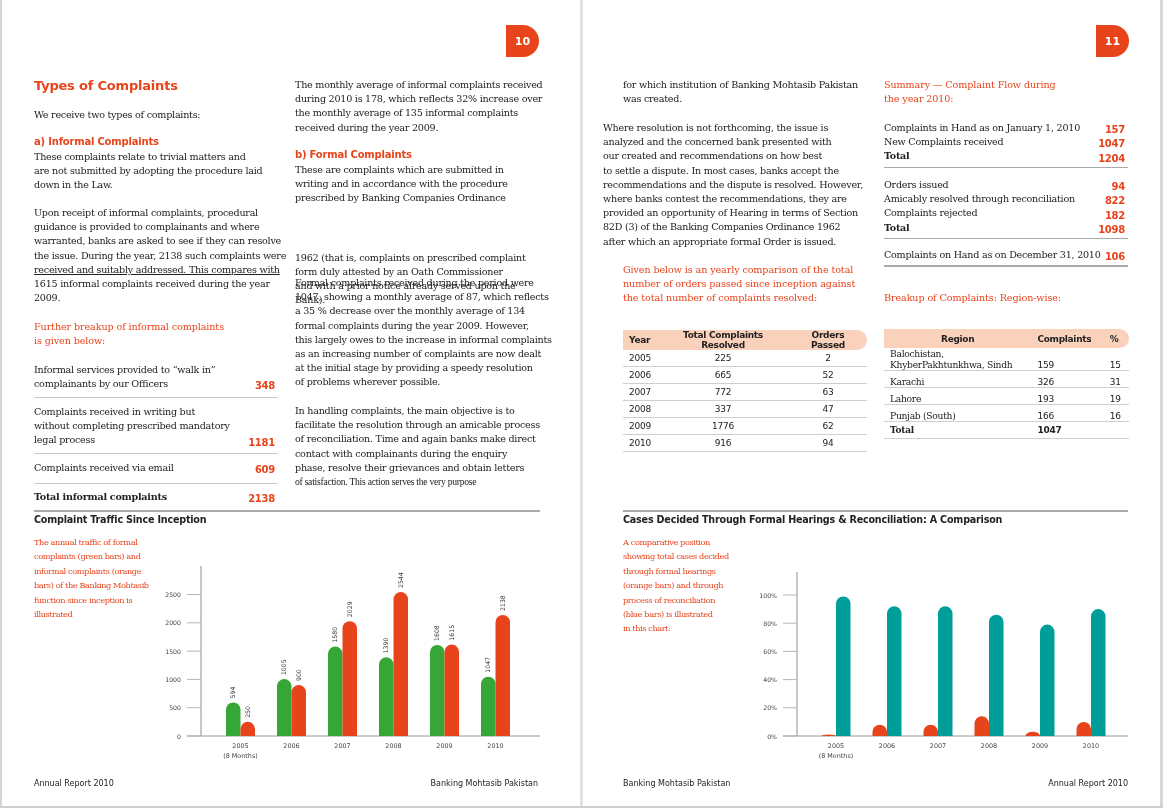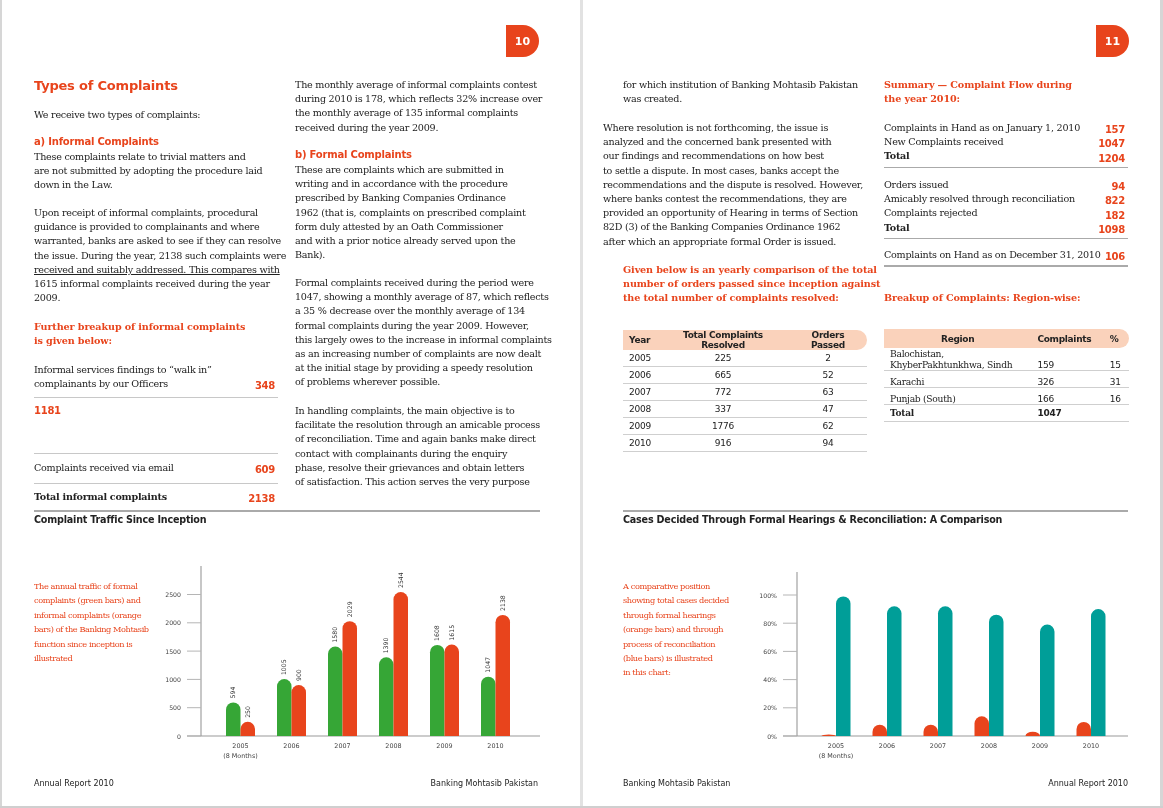--- a/index.html
+++ b/index.html
@@ -12,28 +12,28 @@
   .frame-g{position:absolute;left:580px;top:0;width:3px;height:808px;background:#e2e2e2;}
   .frame-r{position:absolute;left:1160px;top:0;width:3px;height:808px;background:#d6d6d6;}
   .frame-b{position:absolute;left:0;top:806px;width:1163px;height:2px;background:#cfcfcf;}
   .abs{position:absolute;}
   .pgtab{position:absolute;top:25px;width:33px;height:32px;background:#e8441c;color:#fff;
          border-radius:0 16px 16px 0;font:bold 11px "DejaVu Sans","Liberation Sans",sans-serif;
          display:flex;align-items:center;justify-content:center;}
   .h1{font:bold 13px "DejaVu Sans","Liberation Sans",sans-serif;color:#e8441c;letter-spacing:-0.2px;}
   .h2{font:bold 10px "DejaVu Sans","Liberation Sans",sans-serif;color:#e8441c;letter-spacing:-0.2px;}
   .body{font-size:9.6px;line-height:14.2px;letter-spacing:-0.25px;color:#222;}
-  .orange-serif{font-weight:bold;font-size:9.6px;line-height:14.2px;color:#e8441c;letter-spacing:-0.1px;}
+  .orange-serif{font-weight:normal;font-size:9.6px;line-height:14.2px;color:#e8441c;letter-spacing:-0.1px;}
   .tbl-row{position:absolute;display:flex;justify-content:space-between;align-items:flex-end;
            font-size:9.6px;line-height:14.2px;letter-spacing:-0.25px;}
   .num{font:bold 10px "DejaVu Sans","Liberation Sans",sans-serif;color:#e8441c;}
   .sep{position:absolute;height:1px;background:#c8c8c8;}
   .sep-dark{position:absolute;height:1.5px;background:#aaa;}
   .chart-title{font:bold 9.6px "DejaVu Sans","Liberation Sans",sans-serif;color:#222;letter-spacing:-0.2px;}
-  .caption{font-size:8.2px;line-height:14.4px;color:#e8441c;letter-spacing:-0.4px;margin-top:44px;}
+  .caption{font-size:8.2px;line-height:14.4px;color:#e8441c;letter-spacing:-0.4px;}
   .footer{font:8px "DejaVu Sans","Liberation Sans",sans-serif;color:#222;}
   table.grid{position:absolute;border-collapse:collapse;font-size:9.4px;letter-spacing:-0.2px;}
   table.grid th{font:bold 9px "DejaVu Sans","Liberation Sans",sans-serif;color:#222;height:19px;
                 background:#fad2bb;padding:0 6px;letter-spacing:-0.3px;}
   table.grid th:last-child{border-radius:0 10px 10px 0;}
   table.grid td{border-bottom:1px solid #cfcfcf;height:16px;padding:0 6px;font-family:"DejaVu Sans","Liberation Sans",sans-serif;font-size:9px;}
   svg text{font-family:"DejaVu Sans","Liberation Sans",sans-serif;}
 </style>
 </head>
 <body>
@@ -65,26 +65,31 @@
     <div style="white-space: nowrap;">2009.</div>
   </div>
 <div class="abs orange-serif" style="left:34px;top:320px">
     <div style="white-space: nowrap;">Further breakup of informal complaints</div>
     <div style="white-space: nowrap;">is given below:</div>
   </div>
 
 <div id="breakup-list">
     <div class="tbl-row" style="left:34px;top:363px;width:241px">
       <div style="">
-        <div style="white-space:nowrap">Informal services findings to “walk in”</div>
+        <div style="white-space:nowrap">Informal services provided to “walk in”</div>
         <div style="white-space:nowrap">complainants by our Officers</div>
       </div>
       <div class="num">348</div>
     </div>
     <div class="tbl-row" style="left:34px;top:405px;width:241px">
+      <div style="">
+        <div style="white-space:nowrap">Complaints received in writing but</div>
+        <div style="white-space:nowrap">without completing prescribed mandatory</div>
+        <div style="white-space:nowrap">legal process</div>
+      </div>
       <div class="num">1181</div>
     </div>
     <div class="tbl-row" style="left:34px;top:461px;width:241px">
       <div style="">
         <div style="white-space:nowrap">Complaints received via email</div>
       </div>
       <div class="num">609</div>
     </div>
     <div class="tbl-row" style="left:34px;top:490px;width:241px">
       <div style="font-weight:bold">
@@ -102,52 +107,52 @@
 <div class="abs caption" style="left:34px;top:535px;width:120px">
     <div style="white-space: nowrap;">The annual traffic of formal</div>
     <div style="white-space: nowrap;">complaints (green bars) and</div>
     <div style="white-space: nowrap;">informal complaints (orange</div>
     <div style="white-space: nowrap;">bars) of the Banking Mohtasib</div>
     <div style="white-space: nowrap;">function since inception is</div>
     <div style="white-space: nowrap;">illustrated</div>
   </div>
 
 <div class="abs body" style="left:295px;top:78px;width:250px">
-    <div style="white-space: nowrap;">The monthly average of informal complaints contest</div>
+    <div style="white-space: nowrap;">The monthly average of informal complaints received</div>
     <div style="white-space: nowrap;">during 2010 is 178, which reflects 32% increase over</div>
     <div style="white-space: nowrap;">the monthly average of 135 informal complaints</div>
     <div style="white-space: nowrap;">received during the year 2009.</div>
   </div>
 <div class="abs h2" style="left:295px;top:149px">b) Formal Complaints</div>
 <div class="abs body" style="left:295px;top:163px;width:250px">
     <div style="white-space: nowrap;">These are complaints which are submitted in</div>
     <div style="white-space: nowrap;">writing and in accordance with the procedure</div>
     <div style="white-space: nowrap;">prescribed by Banking Companies Ordinance</div>
-    <div style="white-space: nowrap;">1962 (that is, complaints on prescribed complaint</div>
+    <div style="white-space: nowrap; margin-top: 45px;">1962 (that is, complaints on prescribed complaint</div>
     <div style="white-space: nowrap;">form duly attested by an Oath Commissioner</div>
     <div style="white-space: nowrap;">and with a prior notice already served upon the</div>
     <div style="white-space: nowrap;">Bank).</div>
   </div>
 <div class="abs body" style="left:295px;top:276px;width:250px">
     <div style="white-space: nowrap;">Formal complaints received during the period were</div>
     <div style="white-space: nowrap;">1047, showing a monthly average of 87, which reflects</div>
     <div style="white-space: nowrap;">a 35 % decrease over the monthly average of 134</div>
     <div style="white-space: nowrap;">formal complaints during the year 2009. However,</div>
     <div style="white-space: nowrap;">this largely owes to the increase in informal complaints</div>
     <div style="white-space: nowrap;">as an increasing number of complaints are now dealt</div>
     <div style="white-space: nowrap;">at the initial stage by providing a speedy resolution</div>
     <div style="white-space: nowrap;">of problems wherever possible.</div>
   </div>
 <div class="abs body" style="left:295px;top:404px;width:250px">
     <div style="white-space: nowrap;">In handling complaints, the main objective is to</div>
     <div style="white-space: nowrap;">facilitate the resolution through an amicable process</div>
     <div style="white-space: nowrap;">of reconciliation. Time and again banks make direct</div>
     <div style="white-space: nowrap;">contact with complainants during the enquiry</div>
     <div style="white-space: nowrap;">phase, resolve their grievances and obtain letters</div>
-    <div style="white-space: nowrap;">of satisfaction. This action serves the very purpose</div>
+    <div style="white-space: nowrap; font-family: Liberation Serif, serif;">of satisfaction. This action serves the very purpose</div>
   </div>
 
 <svg id="chart1" class="abs" style="left:0;top:0" width="580" height="770">
     <line x1="201" y1="566" x2="201" y2="736" stroke="#b5b5b5" stroke-width="1.5"></line>
     <line x1="187" y1="736" x2="540" y2="736" stroke="#999" stroke-width="1"></line>
     <line x1="187" y1="736" x2="201" y2="736" stroke="#b5b5b5" stroke-width="1"></line>
     <text x="181" y="738.5" font-size="6.2" fill="#444" text-anchor="end">0</text>
     <line x1="187" y1="707.7" x2="201" y2="707.7" stroke="#b5b5b5" stroke-width="1"></line>
     <text x="181" y="710.2" font-size="6.2" fill="#444" text-anchor="end">500</text>
     <line x1="187" y1="679.4" x2="201" y2="679.4" stroke="#b5b5b5" stroke-width="1"></line>
@@ -198,21 +203,21 @@
 
 <div class="pgtab" style="left:1096px">11</div>
 
 <div class="abs body" style="left:623px;top:78px;width:250px">
     <div style="white-space: nowrap;">for which institution of Banking Mohtasib Pakistan</div>
     <div style="white-space: nowrap;">was created.</div>
   </div>
 <div class="abs body" style="left:603px;top:121px;width:252px">
     <div style="white-space: nowrap;">Where resolution is not forthcoming, the issue is</div>
     <div style="white-space: nowrap;">analyzed and the concerned bank presented with</div>
-    <div style="white-space: nowrap;">our findings and recommendations on how best</div>
+    <div style="white-space: nowrap;">our created and recommendations on how best</div>
     <div style="white-space: nowrap;">to settle a dispute. In most cases, banks accept the</div>
     <div style="white-space: nowrap;">recommendations and the dispute is resolved. However,</div>
     <div style="white-space: nowrap;">where banks contest the recommendations, they are</div>
     <div style="white-space: nowrap;">provided an opportunity of Hearing in terms of Section</div>
     <div style="white-space: nowrap;">82D (3) of the Banking Companies Ordinance 1962</div>
     <div style="white-space: nowrap;">after which an appropriate formal Order is issued.</div>
   </div>
 <div class="abs orange-serif" style="left:623px;top:263px;width:252px">
     <div style="white-space: nowrap;">Given below is an yearly comparison of the total</div>
     <div style="white-space: nowrap;">number of orders passed since inception against</div>
@@ -320,20 +325,27 @@
         </td>
         <td style="vertical-align:bottom">159</td>
         <td style="vertical-align:bottom">15</td>
       </tr>
       <tr>
         <td style="font-family:&quot;DejaVu Serif&quot;,&quot;Liberation Serif&quot;,serif;font-size:9.2px;letter-spacing:-0.3px;vertical-align:bottom">
           <div>Karachi</div>
         </td>
         <td style="vertical-align:bottom">326</td>
         <td style="vertical-align:bottom">31</td>
+      </tr>
+      <tr>
+        <td style="font-family:&quot;DejaVu Serif&quot;,&quot;Liberation Serif&quot;,serif;font-size:9.2px;letter-spacing:-0.3px;vertical-align:bottom">
+          <div>Lahore</div>
+        </td>
+        <td style="vertical-align:bottom">193</td>
+        <td style="vertical-align:bottom">19</td>
       </tr>
       <tr>
         <td style="font-family:&quot;DejaVu Serif&quot;,&quot;Liberation Serif&quot;,serif;font-size:9.2px;letter-spacing:-0.3px;vertical-align:bottom">
           <div>Punjab (South)</div>
         </td>
         <td style="vertical-align:bottom">166</td>
         <td style="vertical-align:bottom">16</td>
       </tr>
       <tr>
         <td style="font-weight:bold;font-family:&quot;DejaVu Serif&quot;,&quot;Liberation Serif&quot;,serif">Total</td>

